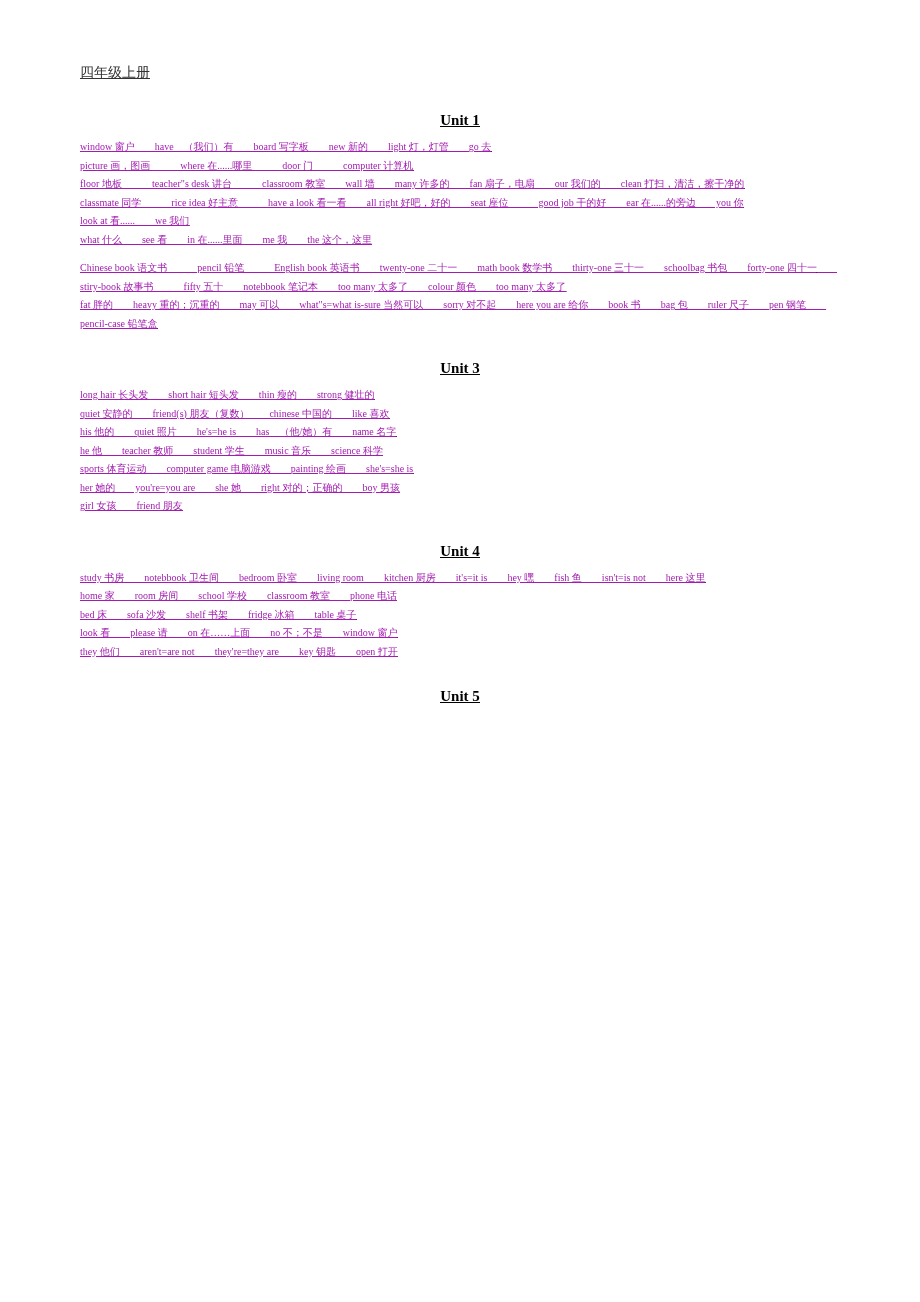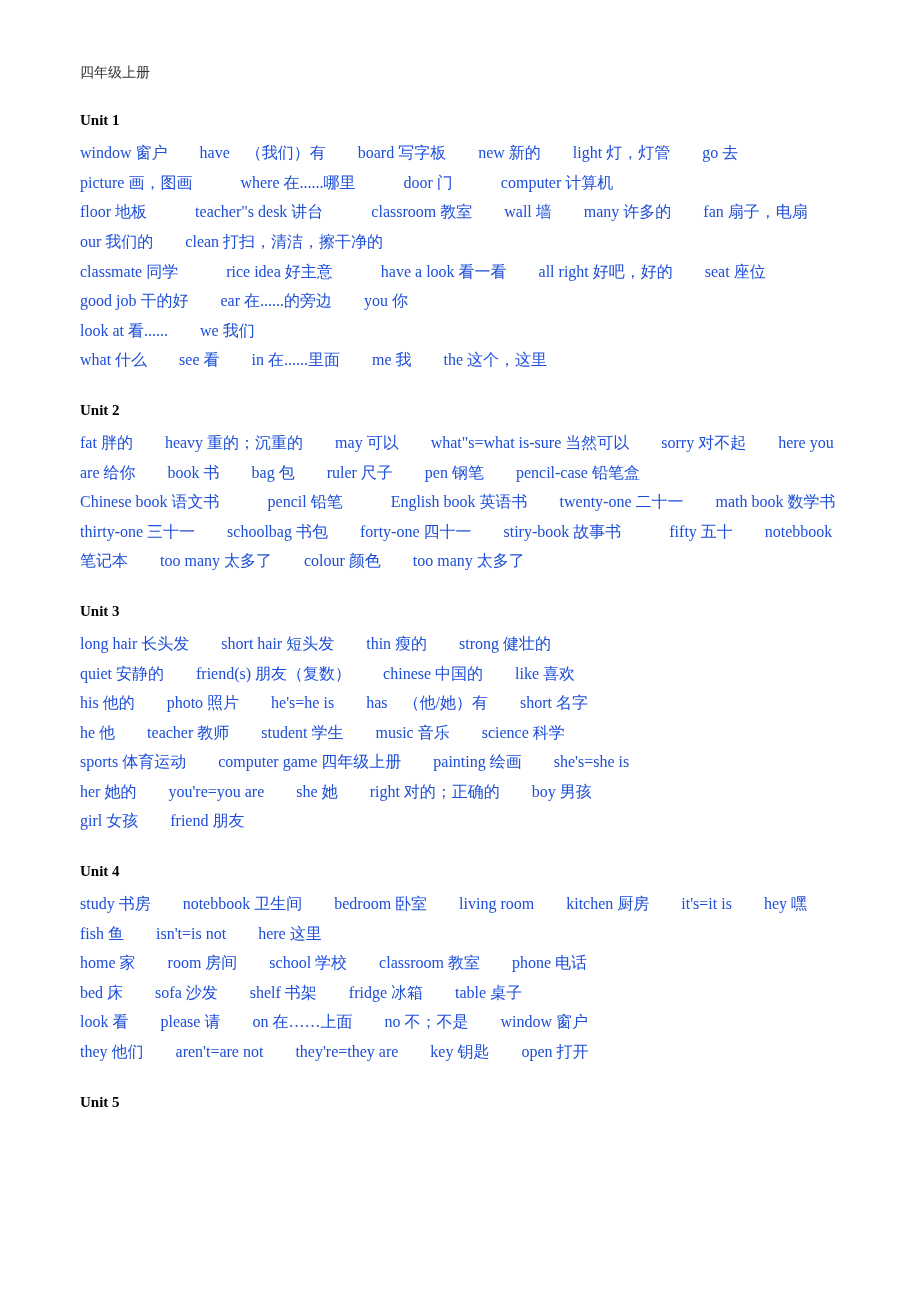--- a/index.html
+++ b/index.html
@@ -1,18 +1,19 @@
 <!DOCTYPE html>
 <html><head>
   <meta charset="utf-8">
   <style>
     * {
       margin: 0;
       padding: 0;
       box-sizing: border-box;
+      text-decoration: underline;
     }
     body {
       background: #ffffff;
       font-family: SimSun, "宋体", serif;
       font-size: 15px;
       color: #000000;
       width: 920px;
       min-height: 1302px;
       padding: 60px 80px 60px 80px;
       line-height: 1.8;
@@ -20,25 +21,26 @@
     .subtitle {
       font-size: 14px;
       color: #333;
       margin-bottom: 4px;
     }
     .unit-title {
       font-size: 15px;
       font-weight: bold;
       margin-top: 22px;
       margin-bottom: 4px;
+      text-align: center;
     }
     .unit-content {
-      font-size: 16px;
+      font-size: 10px;
       line-height: 1.85;
-      color: #1d4ed8;
+      color: #a21caf;
     }
     .unit-block {
       margin-bottom: 10px;
     }
   </style>
 </head>
 <body>
 
 <div>
   <div class="subtitle">四年级上册</div>
@@ -49,34 +51,33 @@
         <div class="unit-content">
           <p>window 窗户　　have　（我们）有　　board 写字板　　new 新的　　light 灯，灯管　　go 去</p>
           <p>picture 画，图画　　　where 在......哪里　　　door 门　　　computer 计算机</p>
           <p>floor 地板　　　teacher"s desk 讲台　　　classroom 教室　　wall 墙　　many 许多的　　fan 扇子，电扇　　our 我们的　　clean 打扫，清洁，擦干净的</p>
           <p>classmate 同学　　　rice idea 好主意　　　have a look 看一看　　all right 好吧，好的　　seat 座位　　　good job 干的好　　ear 在......的旁边　　you 你</p>
           <p>look at 看......　　we 我们</p>
           <p>what 什么　　see 看　　in 在......里面　　me 我　　the 这个，这里</p>
         </div>
       </div>
       <div class="unit-block">
-        <div class="unit-title">Unit 2</div>
         <div class="unit-content">
+          <p>Chinese book 语文书　　　pencil 铅笔　　　English book 英语书　　twenty-one 二十一　　math book 数学书　　thirty-one 三十一　　schoolbag 书包　　forty-one 四十一　　stiry-book 故事书　　　fifty 五十　　notebbook 笔记本　　too many 太多了　　colour 颜色　　too many 太多了</p>
           <p>fat 胖的　　heavy 重的；沉重的　　may 可以　　what"s=what is-sure 当然可以　　sorry 对不起　　here you are 给你　　book 书　　bag 包　　ruler 尺子　　pen 钢笔　　pencil-case 铅笔盒</p>
-          <p>Chinese book 语文书　　　pencil 铅笔　　　English book 英语书　　twenty-one 二十一　　math book 数学书　　thirty-one 三十一　　schoolbag 书包　　forty-one 四十一　　stiry-book 故事书　　　fifty 五十　　notebbook 笔记本　　too many 太多了　　colour 颜色　　too many 太多了</p>
         </div>
       </div>
       <div class="unit-block">
         <div class="unit-title">Unit 3</div>
         <div class="unit-content">
           <p>long hair 长头发　　short hair 短头发　　thin 瘦的　　strong 健壮的</p>
           <p>quiet 安静的　　friend(s) 朋友（复数）　　chinese 中国的　　like 喜欢</p>
-          <p>his 他的　　photo 照片　　he's=he is　　has　（他/她）有　　short 名字</p>
+          <p>his 他的　　quiet 照片　　he's=he is　　has　（他/她）有　　name 名字</p>
           <p>he 他　　teacher 教师　　student 学生　　music 音乐　　science 科学</p>
-          <p>sports 体育运动　　computer game 四年级上册　　painting 绘画　　she's=she is</p>
+          <p>sports 体育运动　　computer game 电脑游戏　　painting 绘画　　she's=she is</p>
           <p>her 她的　　you're=you are　　she 她　　right 对的；正确的　　boy 男孩</p>
           <p>girl 女孩　　friend 朋友</p>
         </div>
       </div>
       <div class="unit-block">
         <div class="unit-title">Unit 4</div>
         <div class="unit-content">
           <p>study 书房　　notebbook 卫生间　　bedroom 卧室　　living room　　kitchen 厨房　　it's=it is　　hey 嘿　　fish 鱼　　isn't=is not　　here 这里</p>
           <p>home 家　　room 房间　　school 学校　　classroom 教室　　phone 电话</p>
           <p>bed 床　　sofa 沙发　　shelf 书架　　fridge 冰箱　　table 桌子</p>

